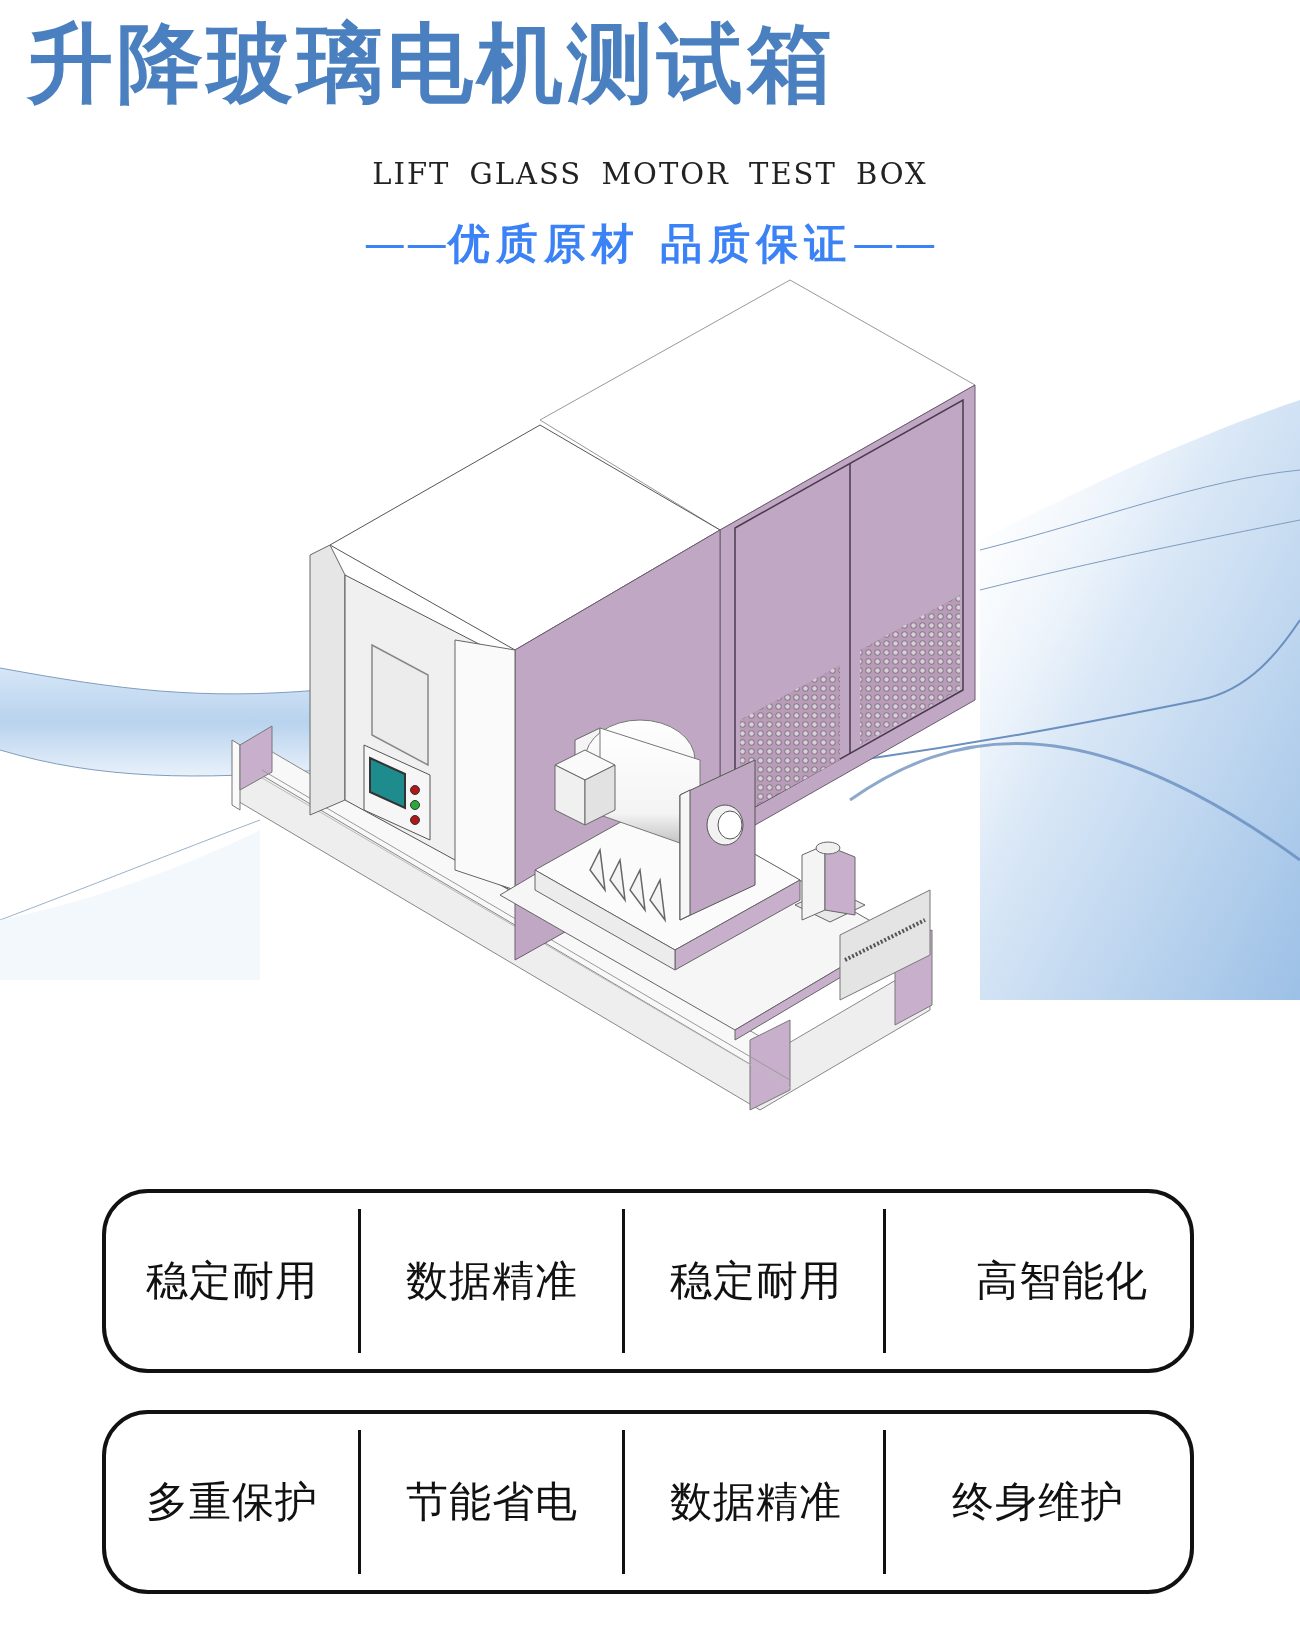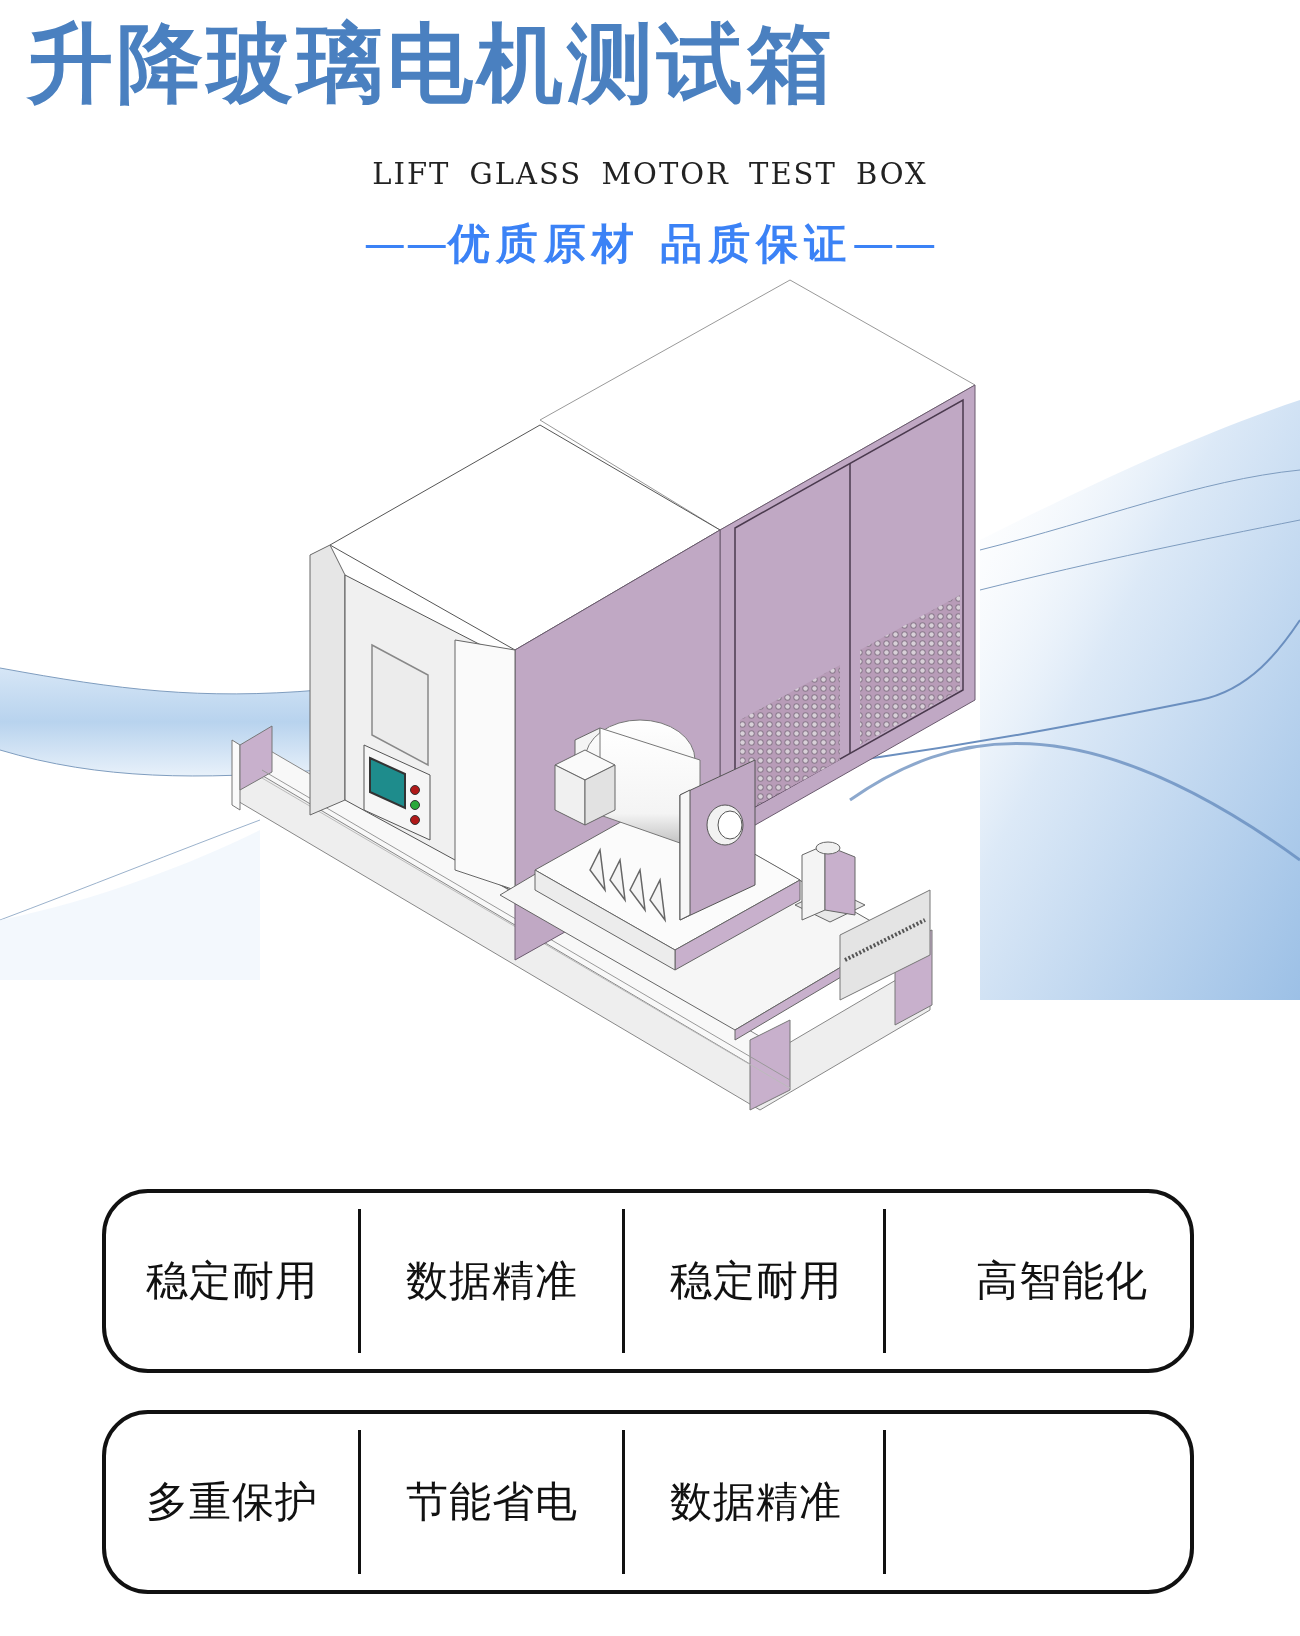--- a/index.html
+++ b/index.html
@@ -162,13 +162,14 @@
   <div class="feature-cell" style="left:780px; width:304px;margin-left:24px;">高智能化</div>
 </div>
 
 <div class="feature-box row2">
   <div class="feature-cell" style="left:0; width:252px;">多重保护</div>
   <div class="divider" style="left:252px;"></div>
   <div class="feature-cell" style="left:255px; width:262px;">节能省电</div>
   <div class="divider" style="left:516px;"></div>
   <div class="feature-cell" style="left:519px; width:262px;">数据精准</div>
   <div class="divider" style="left:777px;"></div>
+  <div class="feature-cell" style="left:780px; width:304px;">终身维护</div>
 </div>
 
 </body></html>

